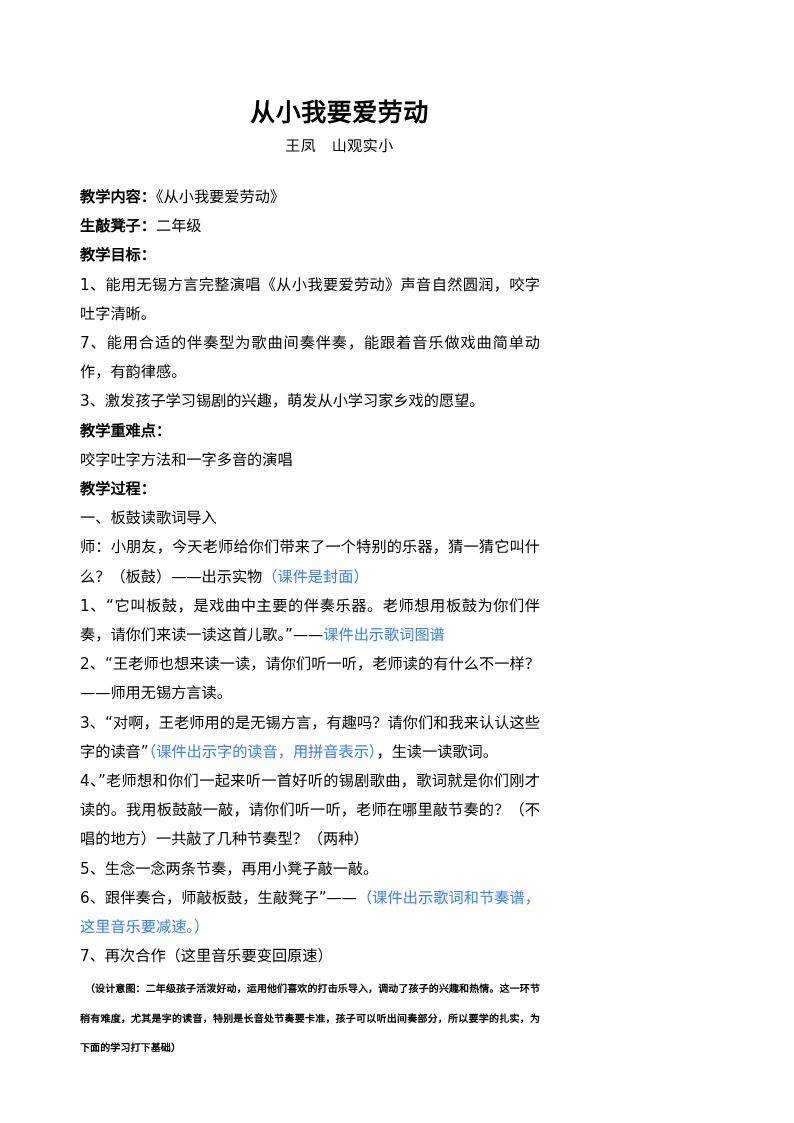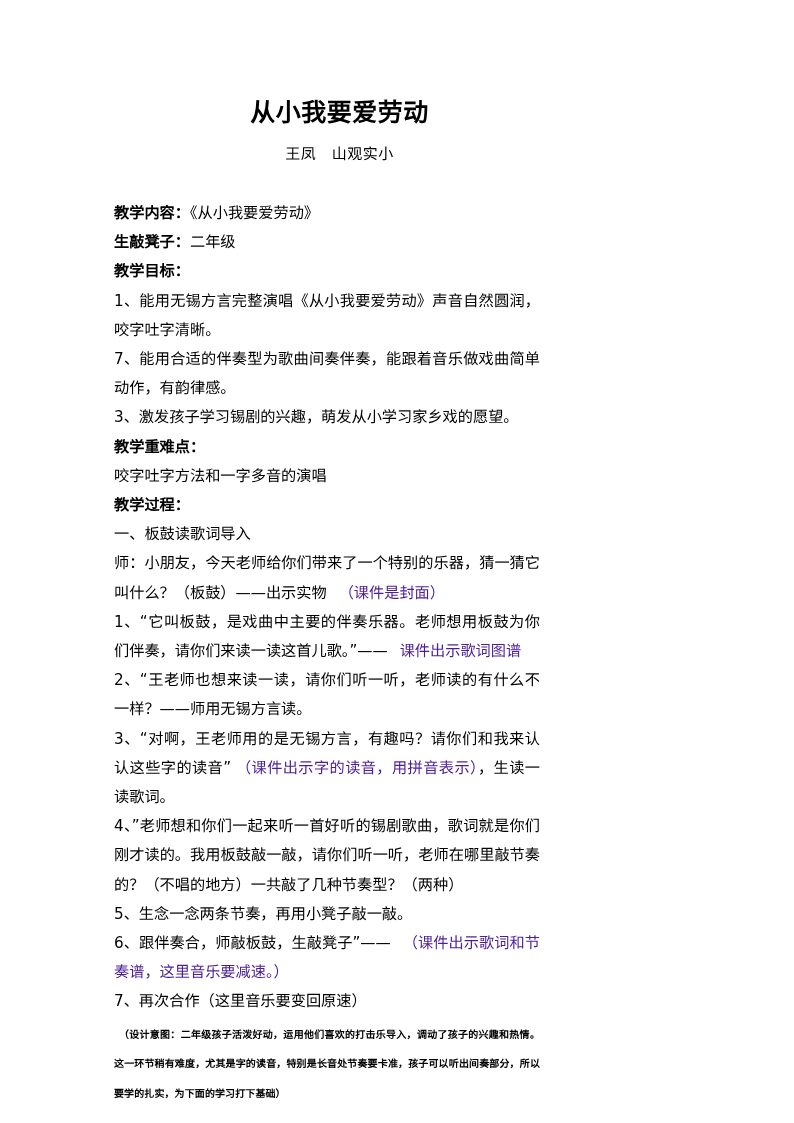--- a/index.html
+++ b/index.html
@@ -34,34 +34,34 @@
   .doc-title {
     margin: 0;
     text-align: center;
     font-size: 25px;
     font-weight: bold;
     line-height: 34px;
     letter-spacing: 0.5px;
     font-family: "DejaVu Sans", "Liberation Sans", sans-serif;
   }
   .doc-subtitle {
-    margin: 8px;
+    margin: 0;
     padding-top: 5px;
     text-align: center;
     font-size: 15px;
     font-weight: normal;
     line-height: 22px;
     letter-spacing: 0.5px;
   }
 
   
   .body-block {
     margin: 0;
     padding-top: 26px;
-    padding-left: 114px;
+    padding-left: 80px;
     padding-right: 139px;
   }
 
   .line {
     margin: 0;
     font-size: 15.2px;
     line-height: 29.2px;
     text-align: justify;
     text-justify: inter-ideograph;
     word-break: break-all;
@@ -74,22 +74,21 @@
   }
 
   .para-bold {
     font-weight: bold;
     font-size: 10px;
     line-height: 29.4px;
     letter-spacing: 0.1px;
   }
 
   .red {
-    color: #4c1d95;
-    margin-left: 12px;
+    color: #3b82f6;
   }
 
   .indent1 {
     text-indent: 0.5em;
   }
 
   .spacer-sm {
     height: 3px;
   }
 </style>

